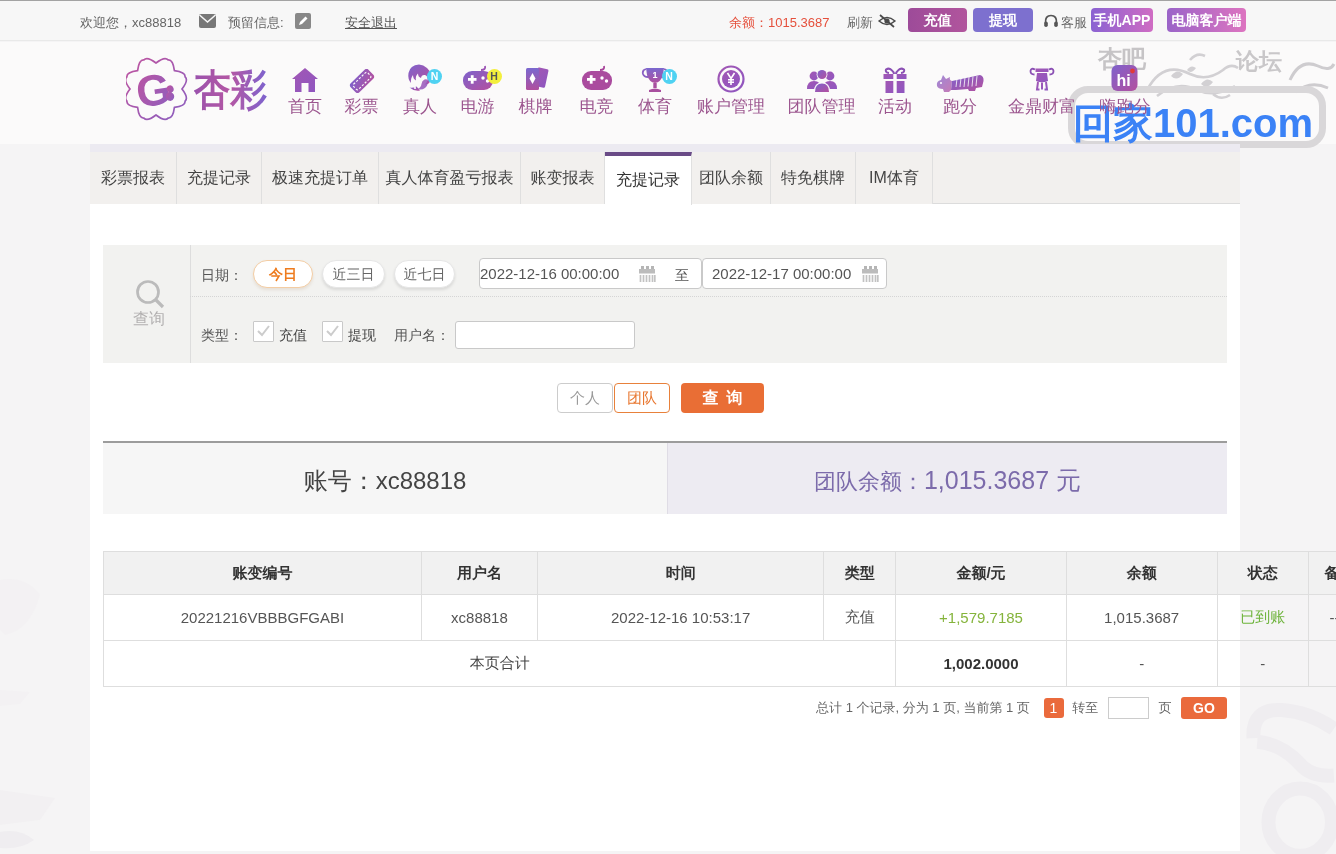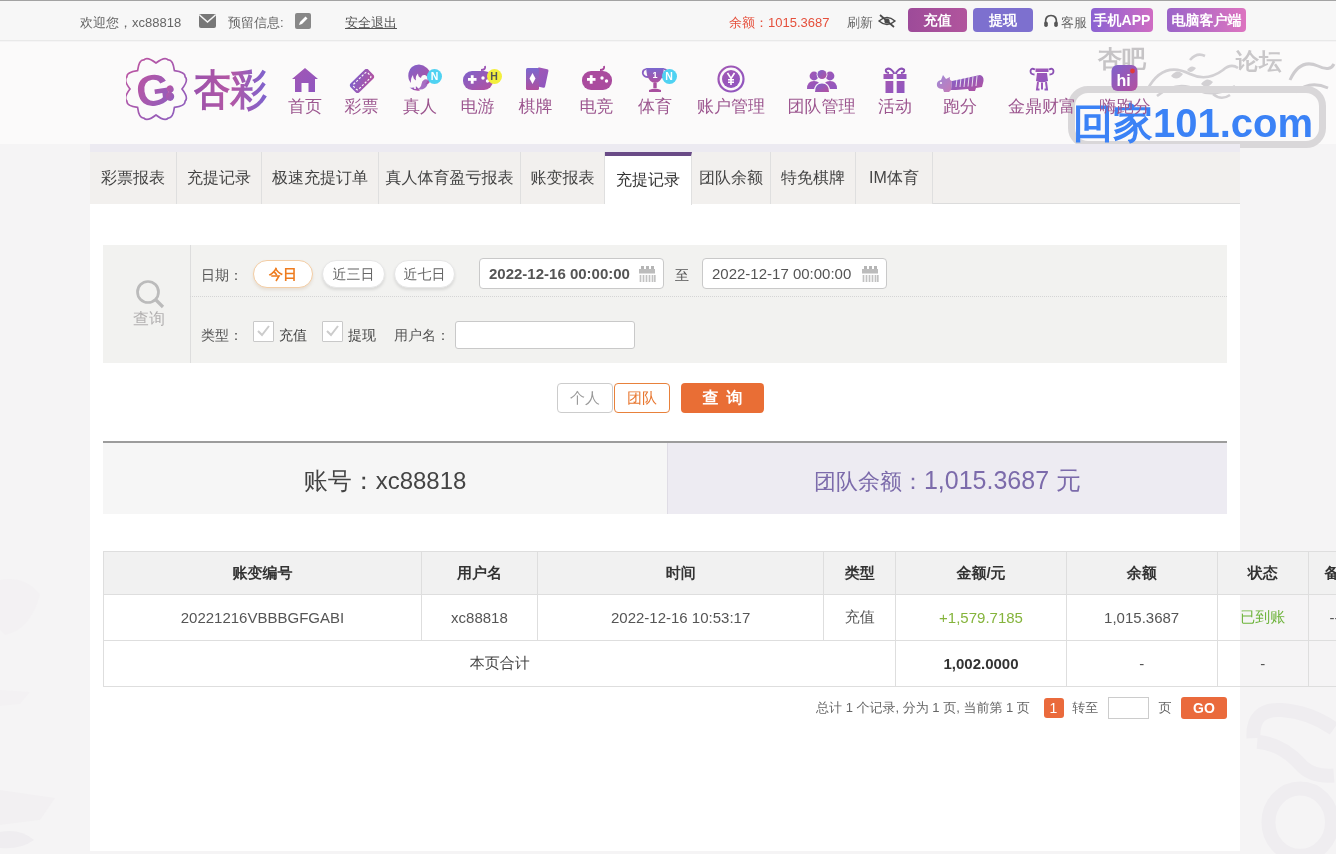--- a/index.html
+++ b/index.html
@@ -295,21 +295,21 @@
         <circle cx="16" cy="14" r="10.5" fill="none" stroke="#bbbbbb" stroke-width="2.7"></circle>
         <line x1="23.5" y1="21.5" x2="31" y2="29" stroke="#bbbbbb" stroke-width="3.2"></line>
       </svg>
     <div class="abs" style="left:26px;top:64px;width:40px;text-align:center;font-size:16px;color:#b3b1b1;">查询</div>
     <div class="abs" style="left:87px;top:0;width:1px;height:118px;background:#dddddd;"></div>
 
     <div class="lab" style="left:98px;top:22px;">日期：</div>
     <div class="pill" style="left:150px;top:15px;width:60px;border:1px solid #f3cda4;color:#ee7c1f;font-weight:bold;box-shadow:0 2px 3px rgba(180,140,100,.18);">今日</div>
     <div class="pill" style="left:219px;top:15px;width:63px;border:1px solid #e6e6e6;color:#666;box-shadow:0 2px 3px rgba(0,0,0,.10);">近三日</div>
     <div class="pill" style="left:291px;top:15px;width:61px;border:1px solid #e6e6e6;color:#666;box-shadow:0 2px 3px rgba(0,0,0,.10);">近七日</div>
-    <div class="inp" style="left:376px;top:13px;width:185px;height:31px;font-size:15px;color:#555;line-height:29px;padding-left:9px;font-weight:bold;">2022-12-16 00:00:00</div>
+    <div class="inp" style="left:376px;top:13px;width:223px;height:31px;font-size:15px;color:#555;line-height:29px;">2022-12-16 00:00:00</div>
     <svg class="abs" style="left:535px;top:20px;" width="18" height="18" viewBox="0 0 18 18">
         <rect x="3" y="1" width="3" height="4" fill="#b5b5b5"></rect>
         <rect x="8" y="1" width="3" height="4" fill="#b5b5b5"></rect>
         <rect x="13" y="1" width="3" height="4" fill="#b5b5b5"></rect>
         <rect x="1" y="4" width="16" height="4.5" fill="#bcbcbc"></rect>
         <g stroke="#c2c2c2" stroke-width="1.7">
           <line x1="2.5" y1="10" x2="2.5" y2="17"></line>
           <line x1="5.5" y1="10" x2="5.5" y2="17"></line>
           <line x1="8.5" y1="10" x2="8.5" y2="17"></line>
           <line x1="11.5" y1="10" x2="11.5" y2="17"></line>

